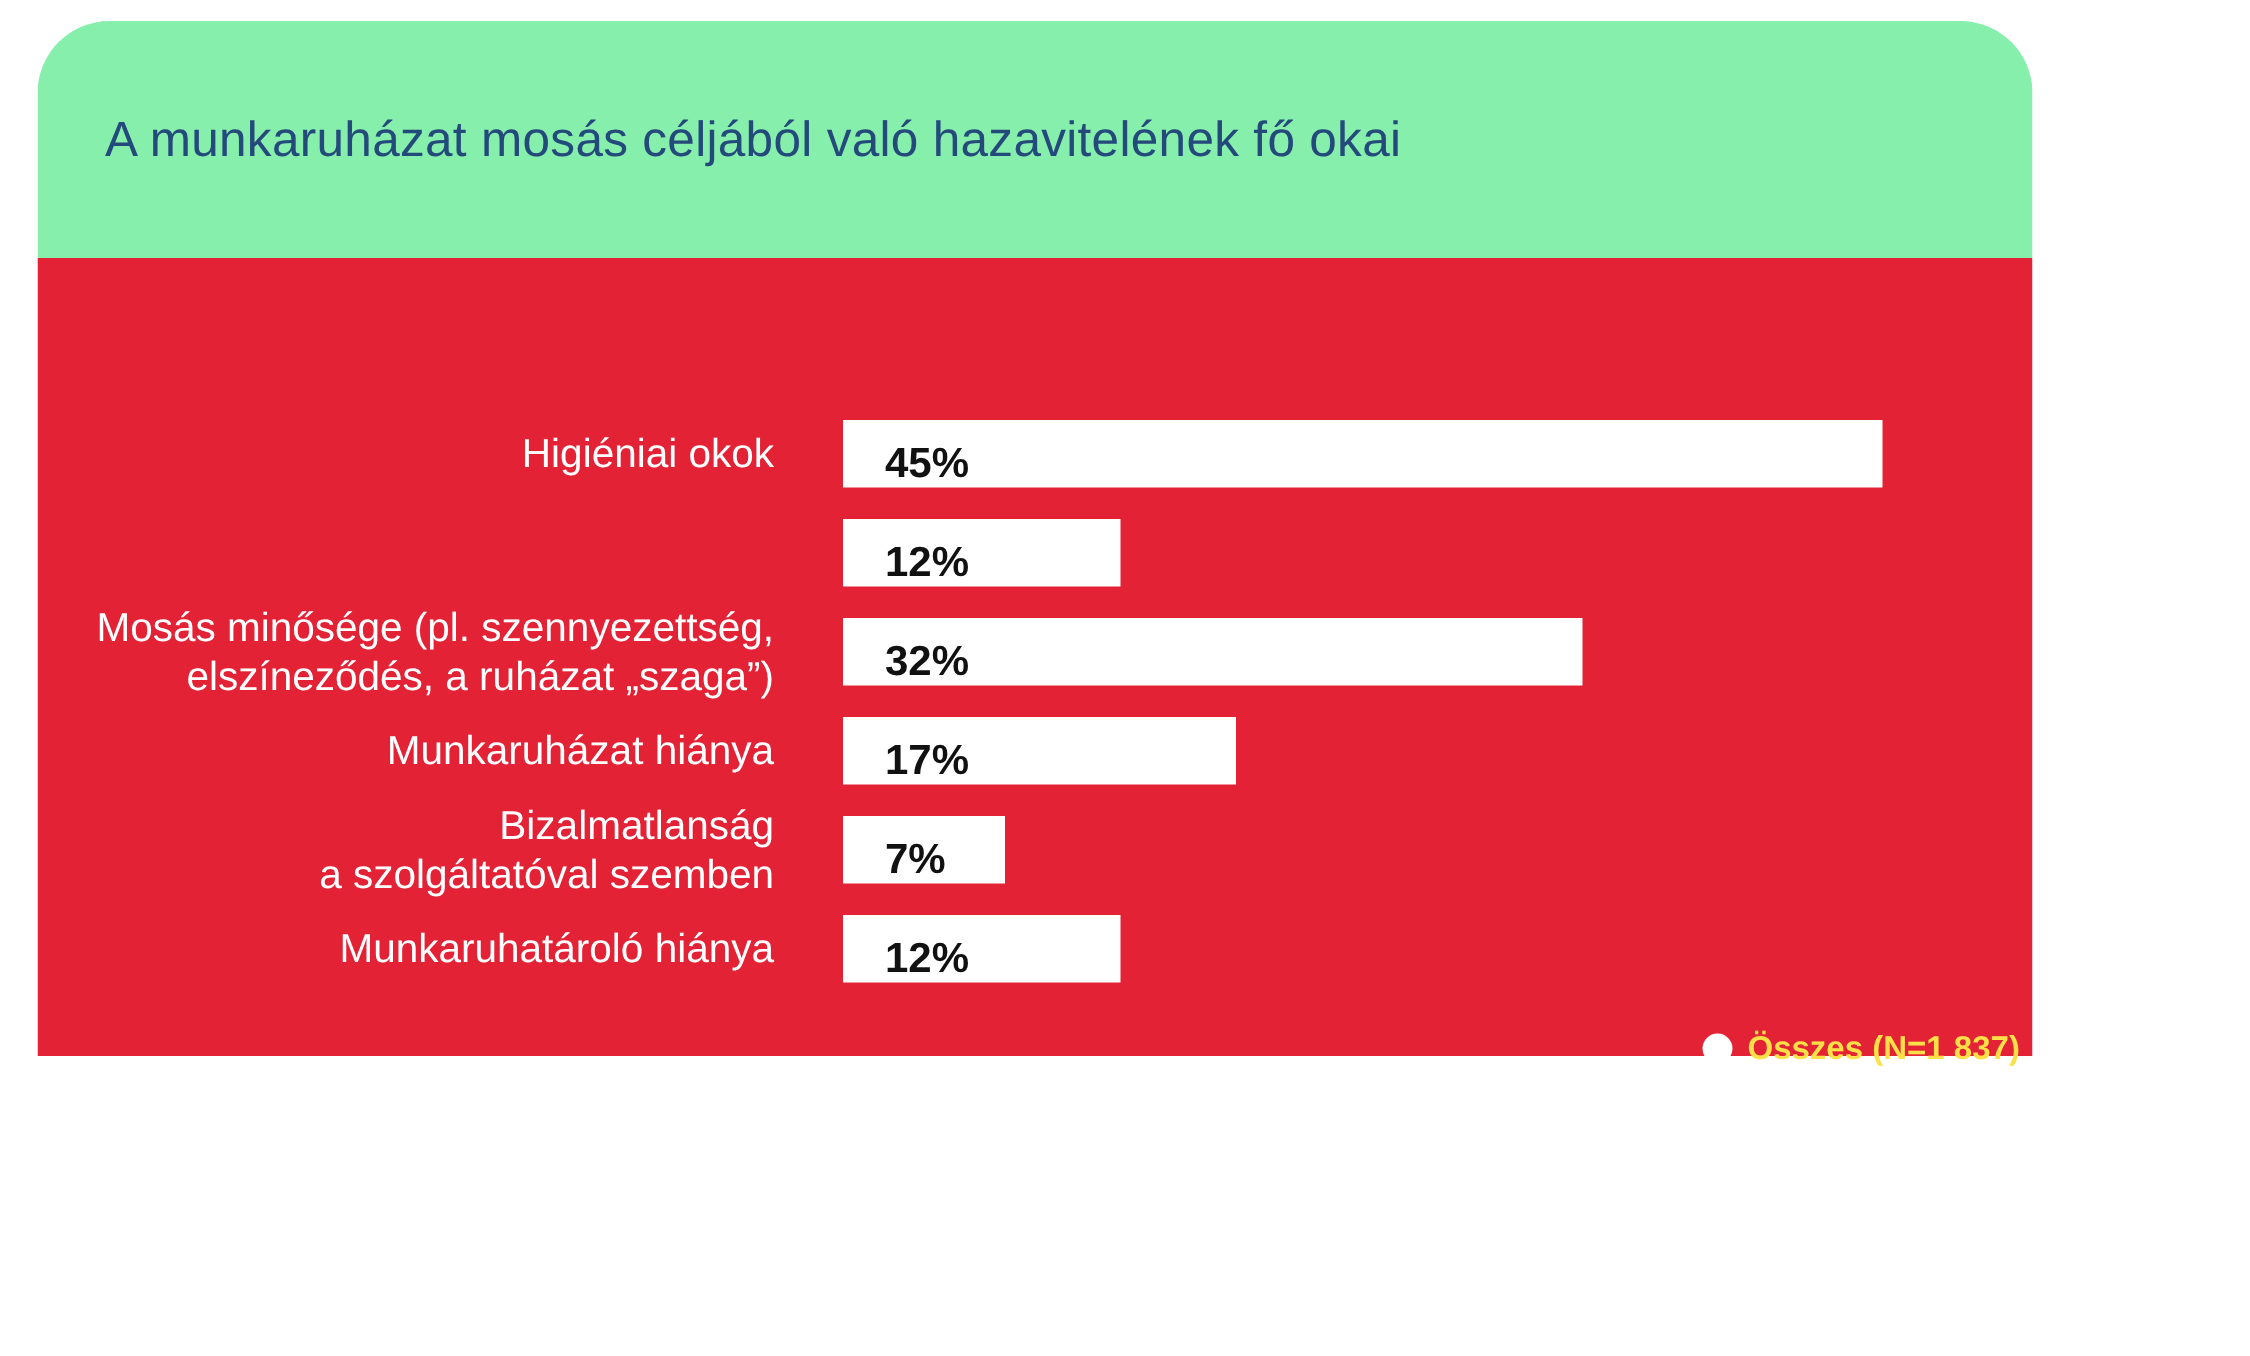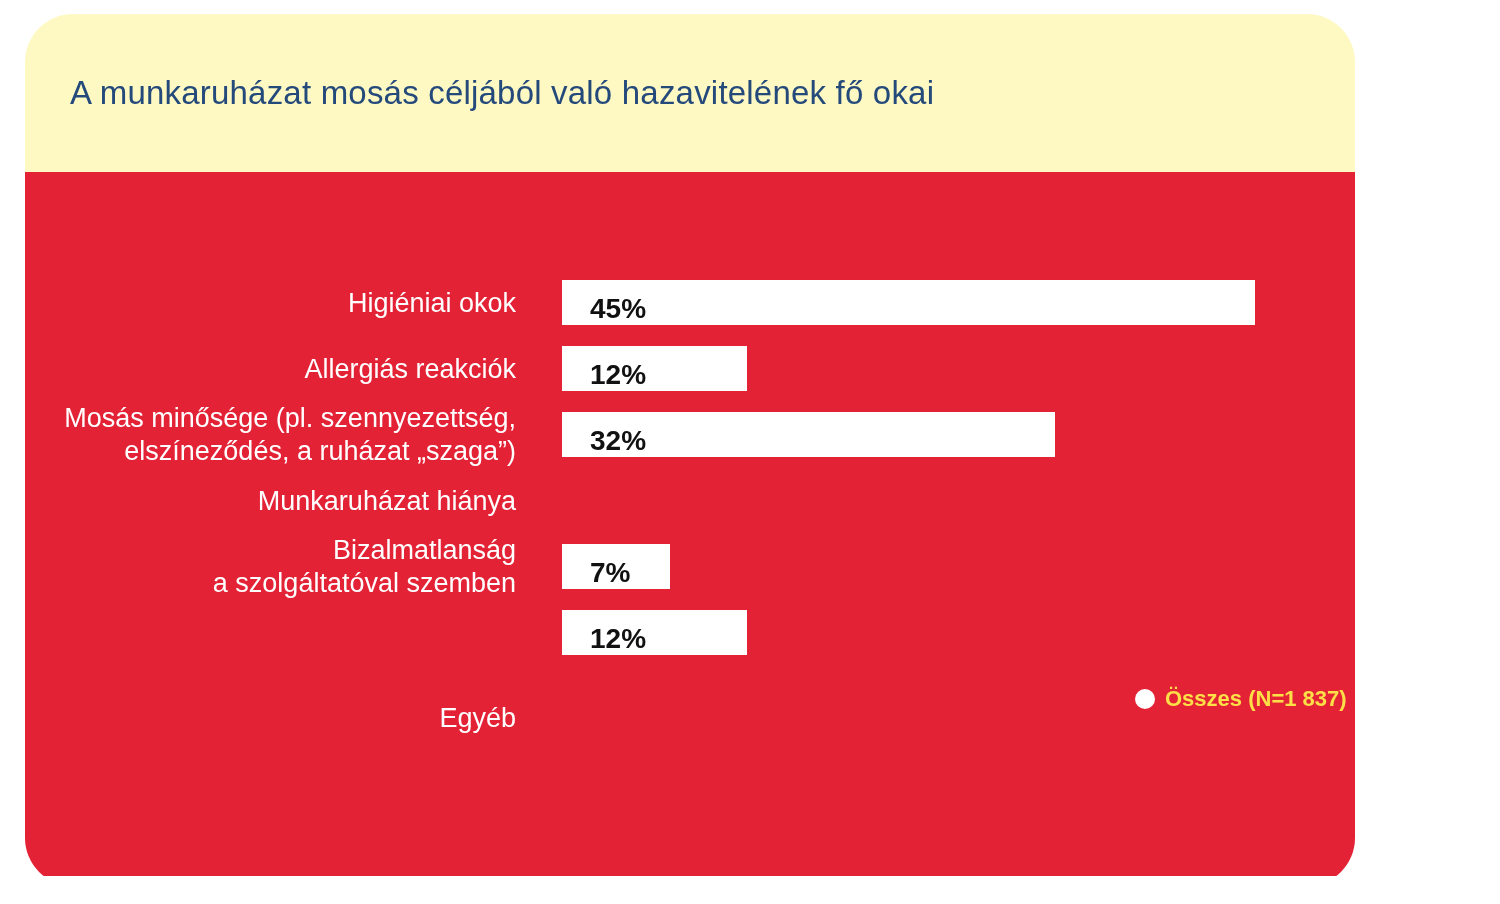--- a/index.html
+++ b/index.html
@@ -18,37 +18,37 @@
     width: 1330px;
     height: 872px;
     border-radius: 48px;
     overflow: hidden;
   }
   .card-header {
     position: absolute;
     left: 0; top: 0;
     width: 100%;
     height: 158px;
-    background: #fef9c3;
+    background: #86efac;
     display: flex;
     align-items: center;
     box-sizing: border-box;
     padding-left: 45px;
   }
   .card-title {
     color: #24497b;
     font-size: 33px;
     font-weight: 500;
     letter-spacing: 0.2px;
   }
   .chart-area {
     position: absolute;
     left: 0; top: 158px;
     width: 100%;
-    height: 704px;
+    height: 532px;
     background: #e32235;
   }
   .chart-row {
     position: absolute;
     left: 0;
     width: 100%;
     height: 45px;
   }
   .bar-label {
     position: absolute;
@@ -110,41 +110,44 @@
   </div>
   <div class="chart-area">
     <div id="chart-rows">
         <div class="chart-row" style="top: 108px;">
           <div class="bar-label">Higiéniai okok</div>
           <div class="bar" style="width: 693px;">
             <span class="bar-value">45%</span>
           </div>
         </div>
         <div class="chart-row" style="top: 174px;">
-          <div class="bar-label">Allergiás reakciók</div>
           <div class="bar" style="width: 185px;">
             <span class="bar-value">12%</span>
           </div>
         </div>
         <div class="chart-row" style="top: 240px; padding-left: 12px;">
           <div class="bar-label">Mosás minősége (pl. szennyezettség,<br>elszíneződés, a ruházat „szaga”)</div>
           <div class="bar" style="width: 493px;">
             <span class="bar-value">32%</span>
           </div>
         </div>
         <div class="chart-row" style="top: 306px;">
           <div class="bar-label">Munkaruházat hiánya</div>
+          <div class="bar" style="width: 262px;">
+            <span class="bar-value">17%</span>
+          </div>
         </div>
         <div class="chart-row" style="top: 372px;">
           <div class="bar-label">Bizalmatlanság<br>a szolgáltatóval szemben</div>
           <div class="bar" style="width: 108px;">
             <span class="bar-value">7%</span>
           </div>
         </div>
         <div class="chart-row" style="top: 438px;">
+          <div class="bar-label">Munkaruhatároló hiánya</div>
           <div class="bar" style="width: 185px;">
             <span class="bar-value">12%</span>
           </div>
         </div>
         <div class="chart-row" style="top: 523px;">
           <div class="bar-label">Egyéb</div>
         </div>
       </div>
     <div class="legend">
       <span class="legend-dot"></span>

